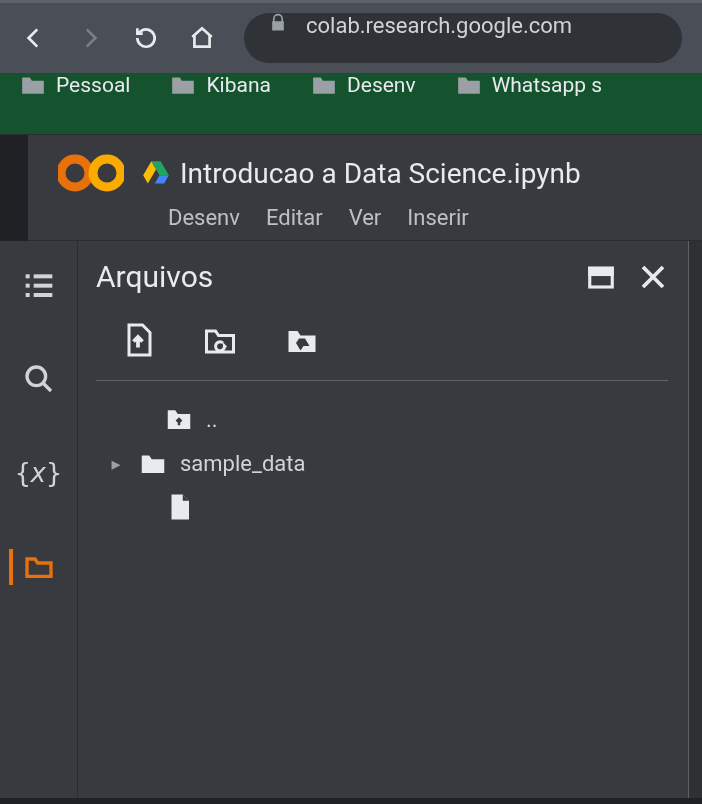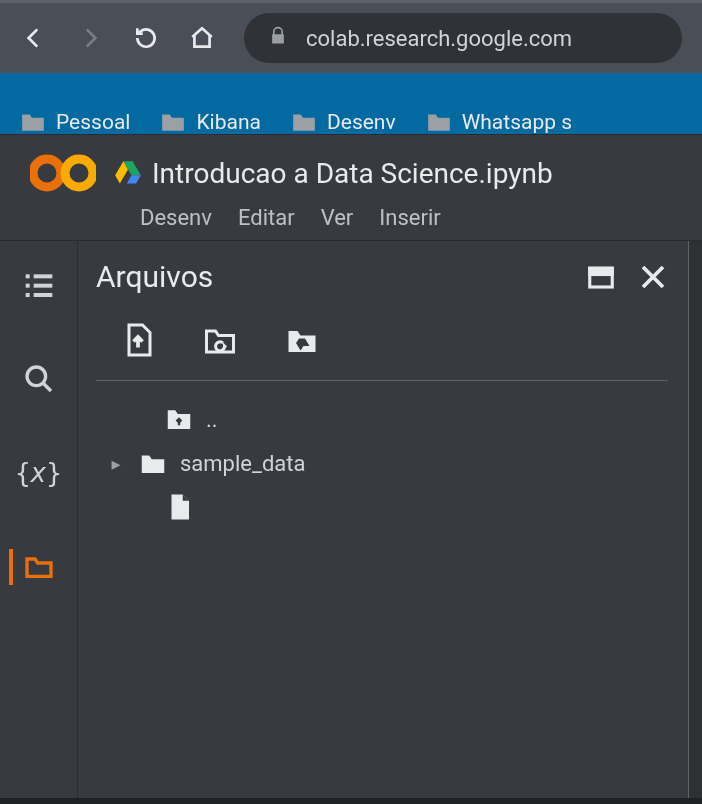--- a/index.html
+++ b/index.html
@@ -23,53 +23,54 @@
     border-top: 3px solid #5f6368;
   }
   .nav-btn { width: 28px; height: 28px; display:flex; align-items:center; justify-content:center; cursor:pointer; }
   .nav-btn svg { width: 26px; height: 26px; }
   .url-pill {
     background: #2f3237;
     border-radius: 30px;
     height: 50px;
     flex: 1;
     display: flex;
-    align-items: center;
+    align-items: flex-start;
     padding: 0 24px;
     gap: 18px;
   }
   .url-text { color: #d0d3d8; font-size: 22px; white-space: nowrap; overflow:hidden;}
   .lock-icon svg { width: 20px; height: 20px; fill:#9aa0a6;}
 
   
   .bookmarks {
-    background: #0369a1;
+    background: #14532d;
     height: 62px;
     display: flex;
-    align-items: flex-end;
+    align-items: flex-start;
     padding: 0 20px;
-    gap: 30px;
+    gap: 40px;
     border-bottom: 1px solid #2a2c30;
   }
   .bookmark {
     display: flex;
     align-items: center;
     gap: 10px;
     color: #e8eaed;
     font-size: 21px;
     cursor: pointer;
     white-space: nowrap;
   }
   .bookmark svg { width: 26px; height: 22px; fill:#9aa0a6; }
 
   
   .colab-header {
     background: #383a3f;
     padding: 16px 8px 10px 30px;
     border-bottom: 1px solid #2a2c30;
+    margin-left: 28px;
   }
   .colab-top {
     display: flex;
     align-items: center;
     gap: 18px;
   }
   .colab-logo {
     width: 66px; height: 44px;
     display:flex; align-items:center; justify-content:center;
   }

